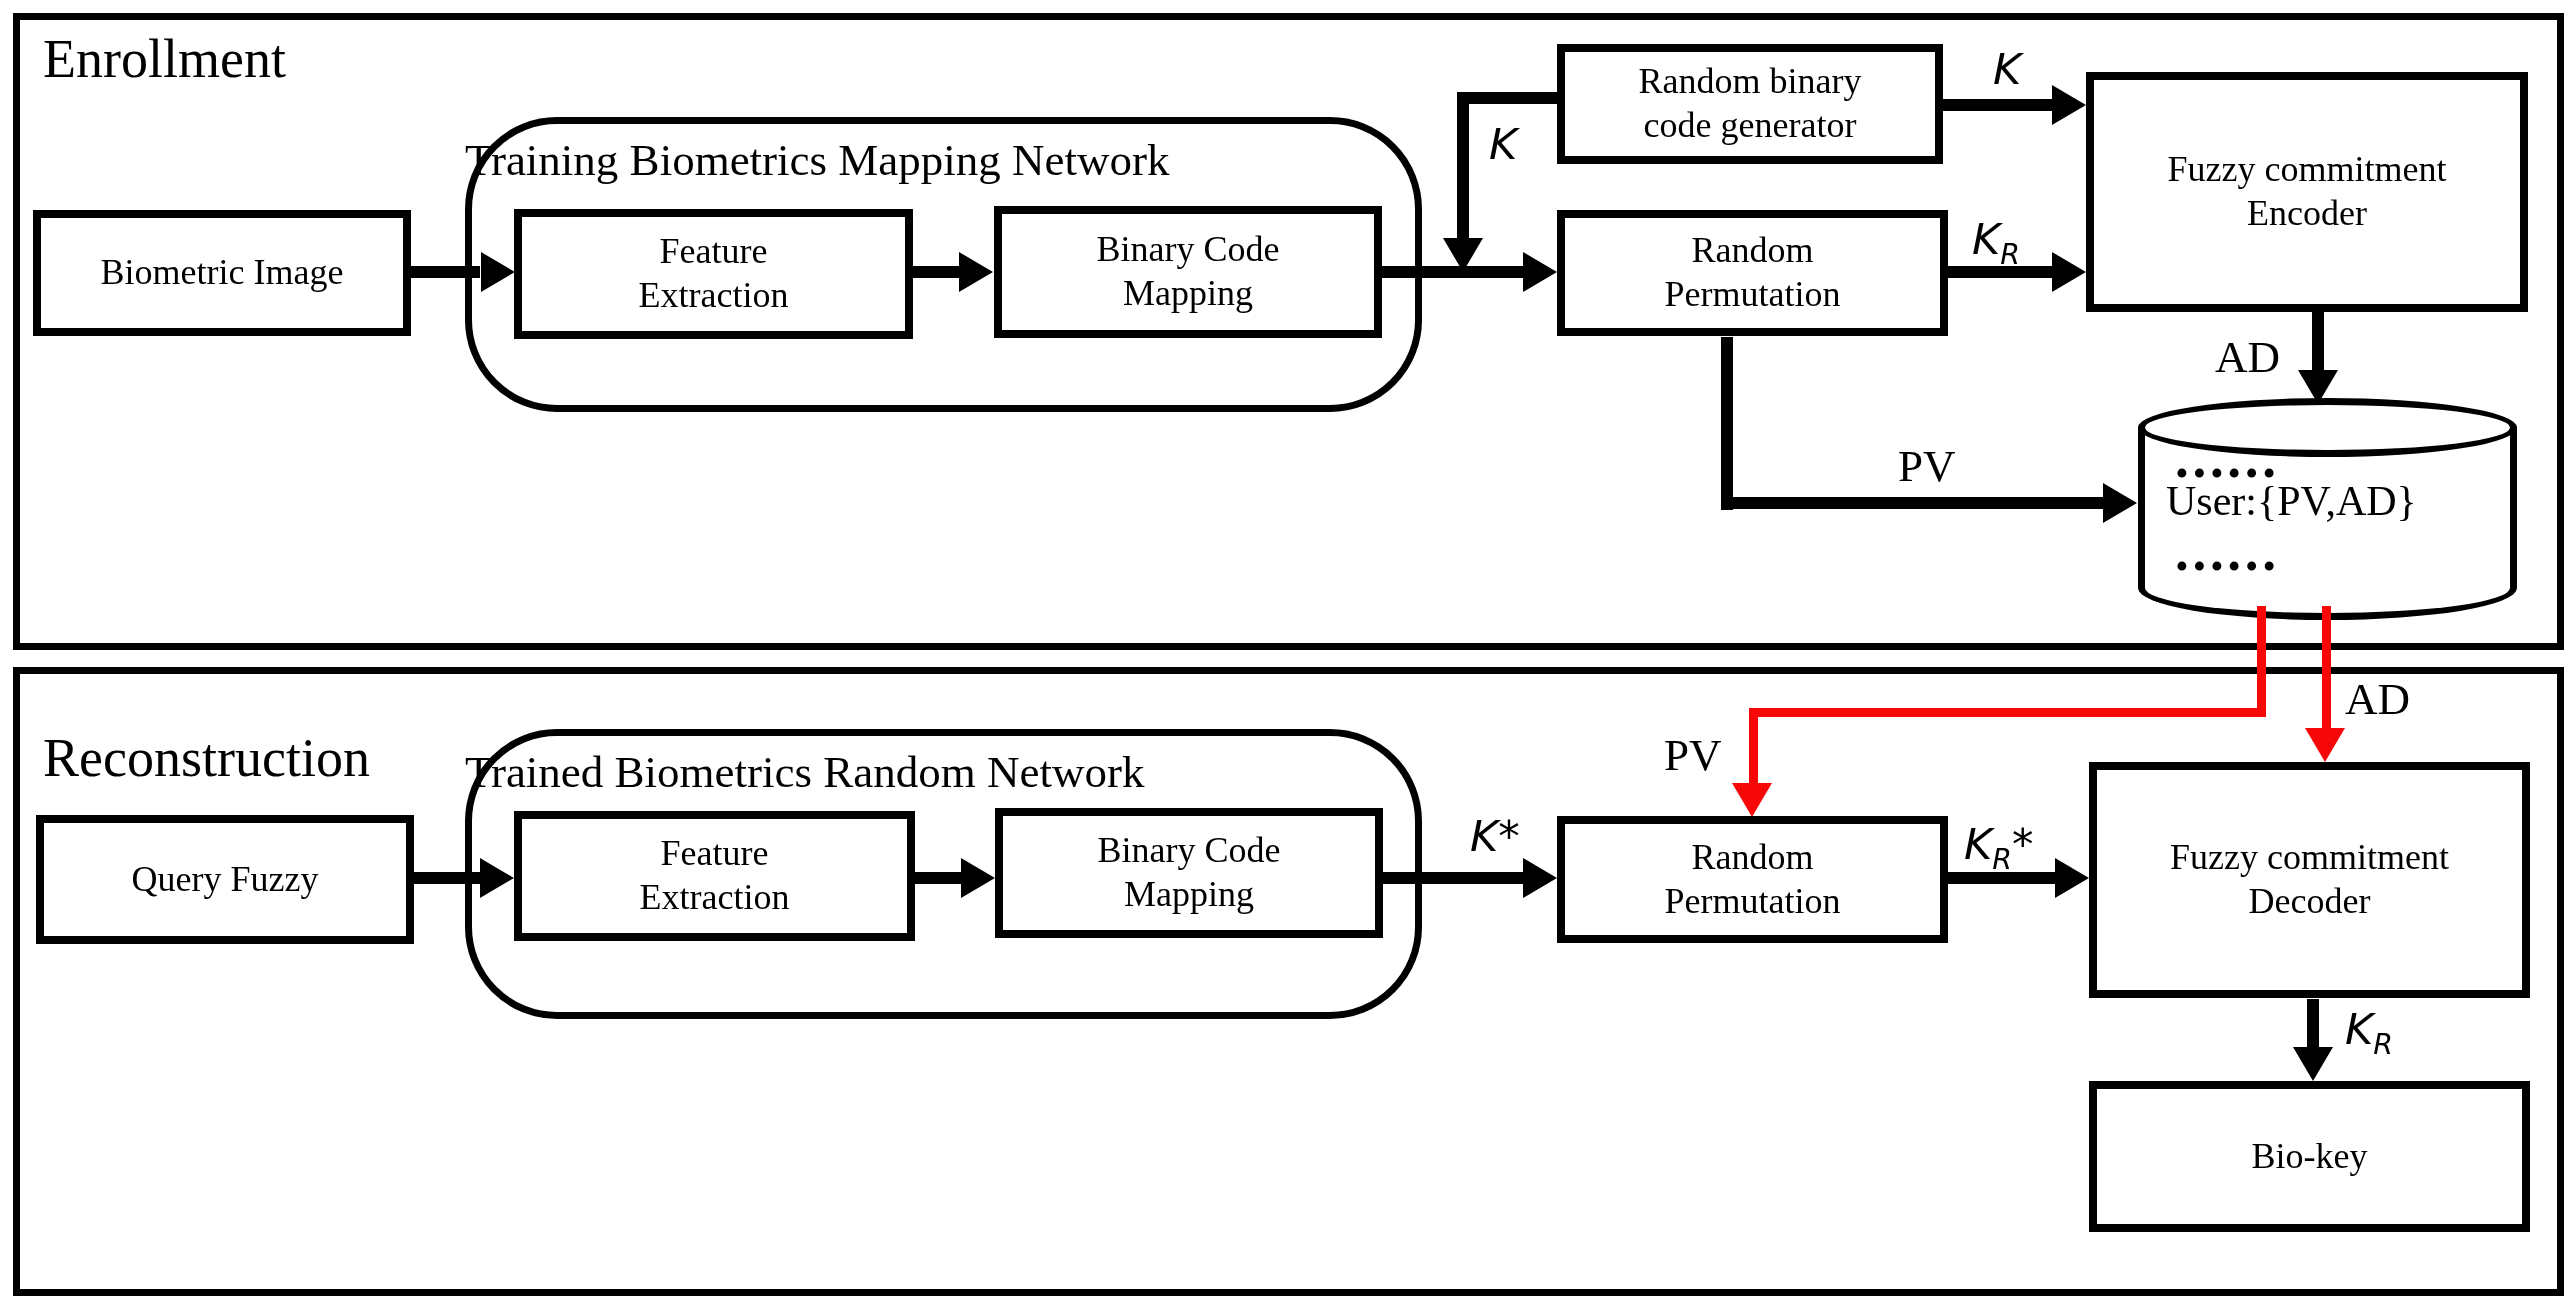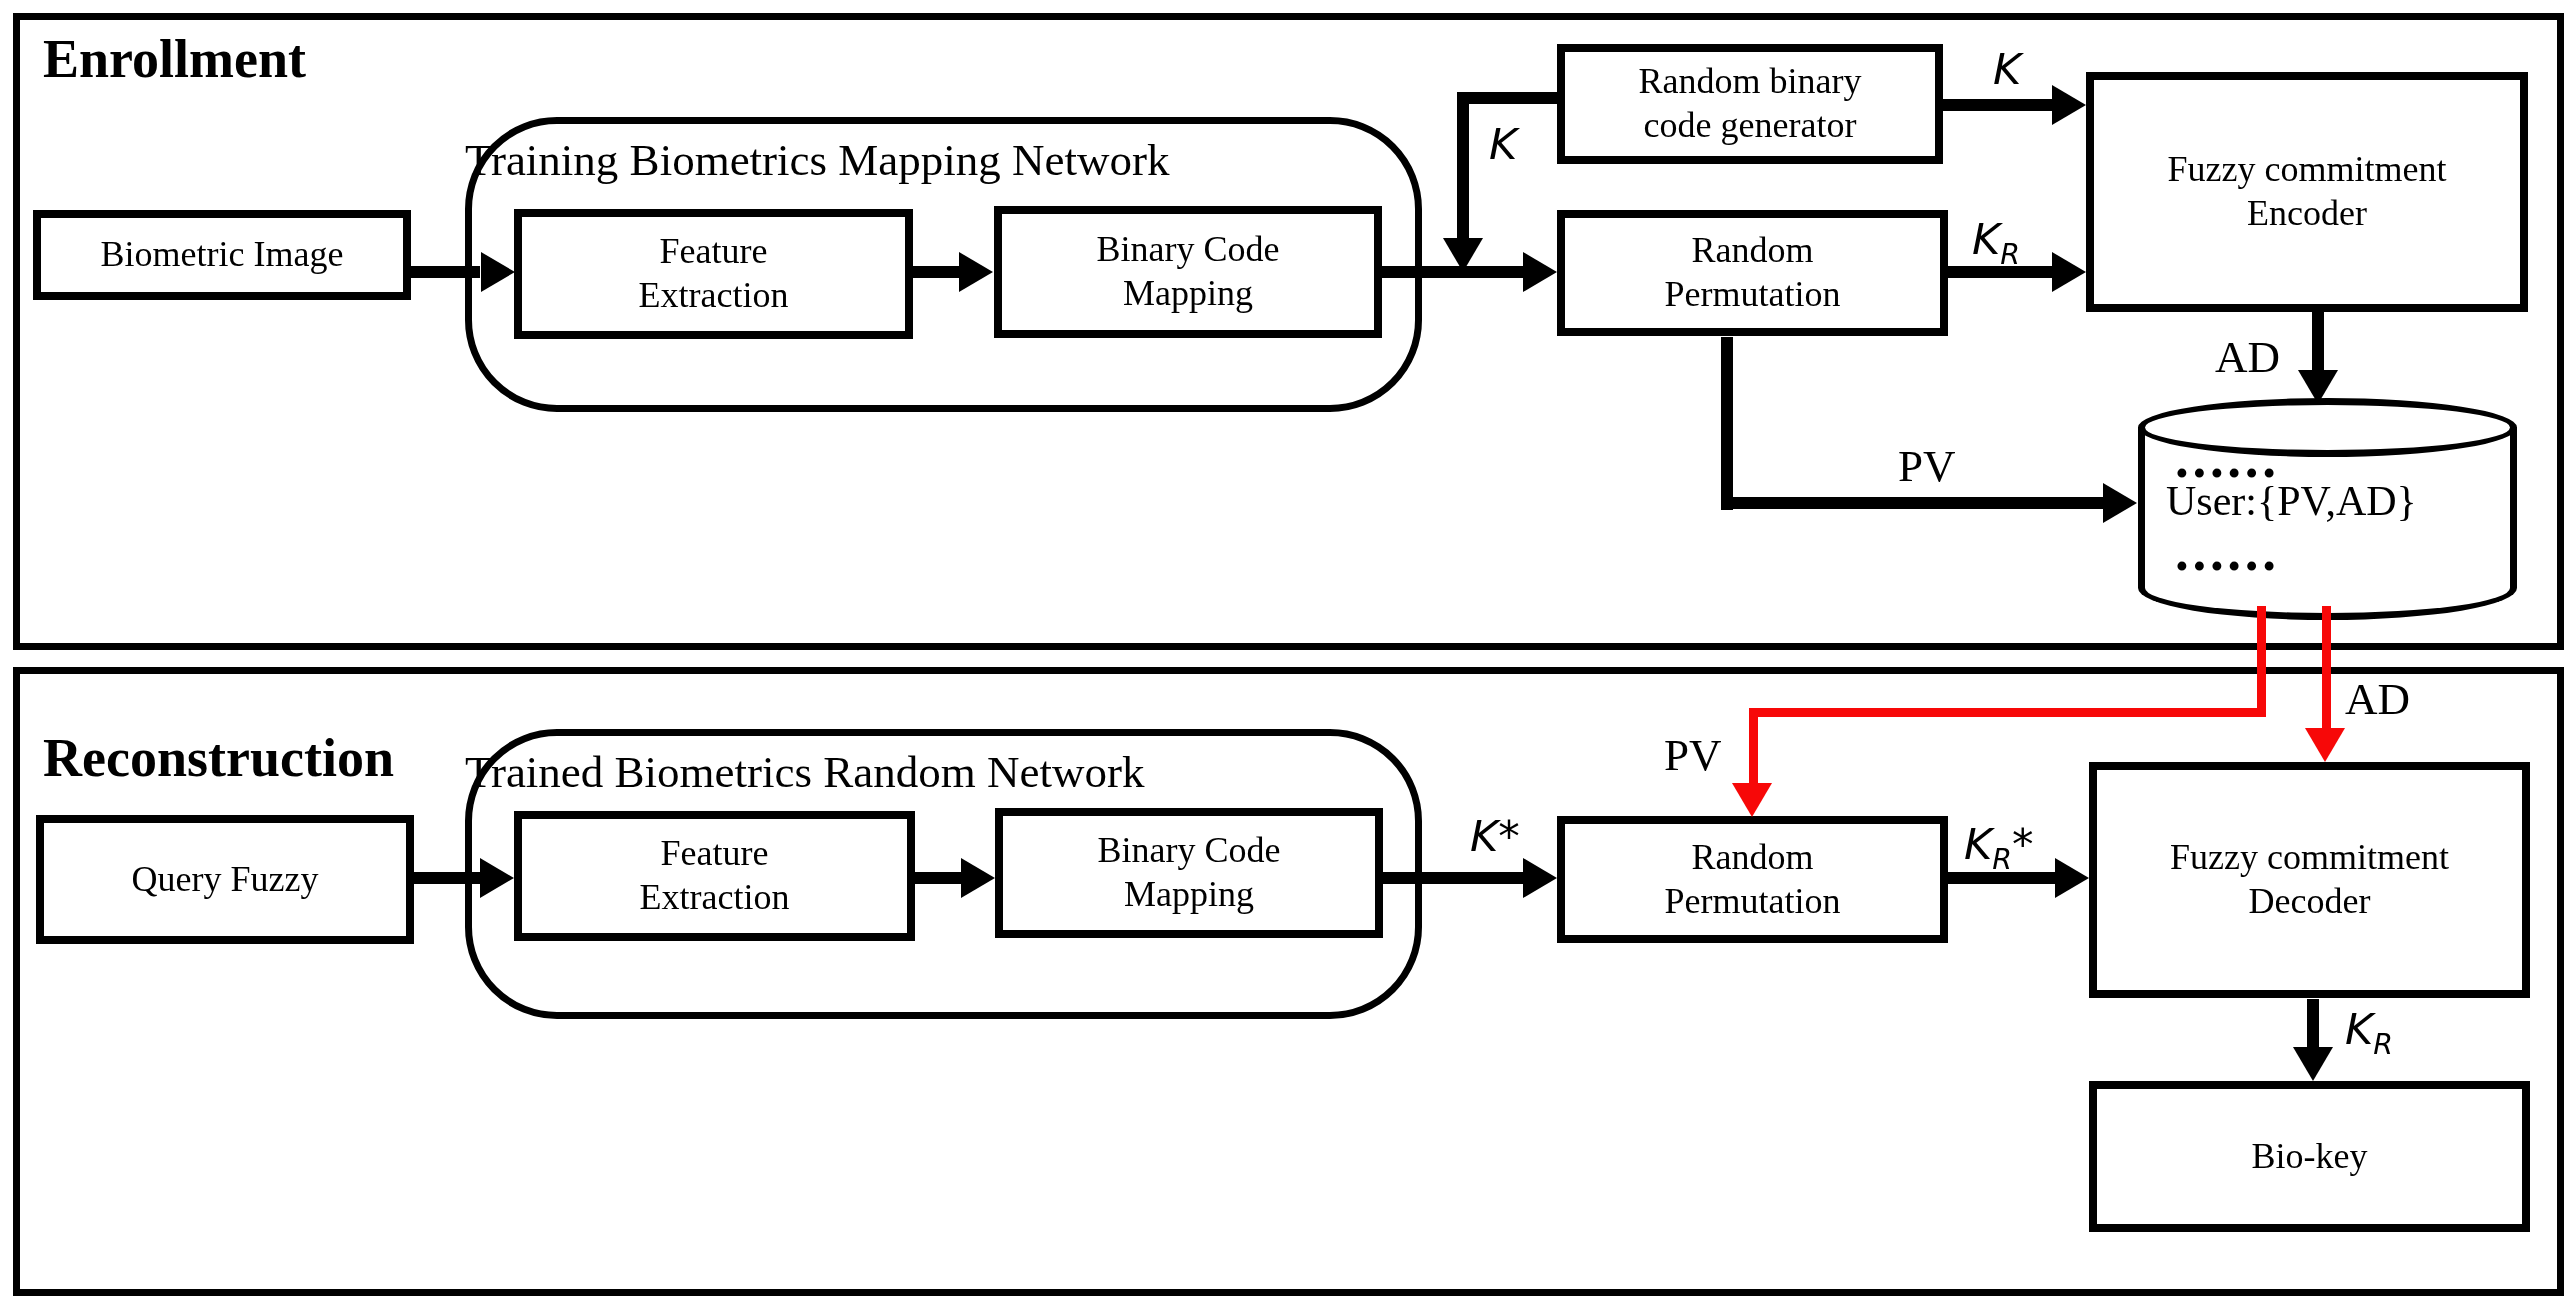--- a/index.html
+++ b/index.html
@@ -1,19 +1,19 @@
 <!DOCTYPE html>
 <html style="font-size:9.8px"><head>
 <meta charset="utf-8">
 <style>
   html,body{margin:0;padding:0;background:#fff;}
   body{width:2576px;height:1307px;position:relative;font-family:"Liberation Serif",serif;color:#000;}
   *{box-sizing:border-box;}
   .section{position:absolute;border:7.4px solid #000;background:#fff;}
-  .section-label{position:absolute;font-weight:bold;font-size:54px;line-height:1.1;}
+  .section-label{position:absolute;font-weight:normal;font-size:54px;line-height:1.1;}
   .box{position:absolute;border:8.6px solid #000;background:#fff;display:flex;align-items:center;justify-content:center;
        text-align:center;font-size:36px;line-height:1.22;white-space:pre-line;}
   .rounded{position:absolute;border:7.4px solid #000;border-radius:92px;background:#fff;}
   .net-title{position:absolute;text-align:left;font-size:45px;}
   .lbl{position:absolute;font-size:45px;line-height:1;}
   .var{position:absolute;font-family:"DejaVu Sans",sans-serif;font-style:italic;font-size:43px;line-height:1;}
   .var sub{font-size:66%;}
   .sh{position:absolute;height:12.3px;background:#000;}
   .sv{position:absolute;width:12.3px;background:#000;}
   .ahr{position:absolute;width:0;height:0;border-top:20px solid transparent;border-bottom:20px solid transparent;border-left:34px solid #000;}
@@ -26,21 +26,21 @@
   .cyl-text{position:absolute;z-index:4;font-size:42px;}
   .dots{position:absolute;z-index:4;font-size:55px;font-weight:bold;letter-spacing:3.7px;line-height:1;}
   .z-top{z-index:6;}
 </style>
 </head>
 <body>
 
 <div class="section" style="left:13px;top:13px;width:2551px;height:637px"></div>
 <div class="section-label" style="left:43px;top:29.5px">Enrollment</div>
 
-<div class="box" style="left:33px;top:210px;width:378px;height:90px">
+<div class="box" style="left:33px;top:210px;width:378px;height:126px">
   <span>Biometric Image</span>
 </div>
 
 <div class="rounded" style="left:465px;top:117px;width:957px;height:295px"></div>
 <div class="net-title" style="left:465px;top:134px;width:957px">Training Biometrics Mapping Network</div>
 
 <div class="box" style="left:514px;top:209px;width:399px;height:130px">
   <span>Feature
 Extraction</span>
 </div>

